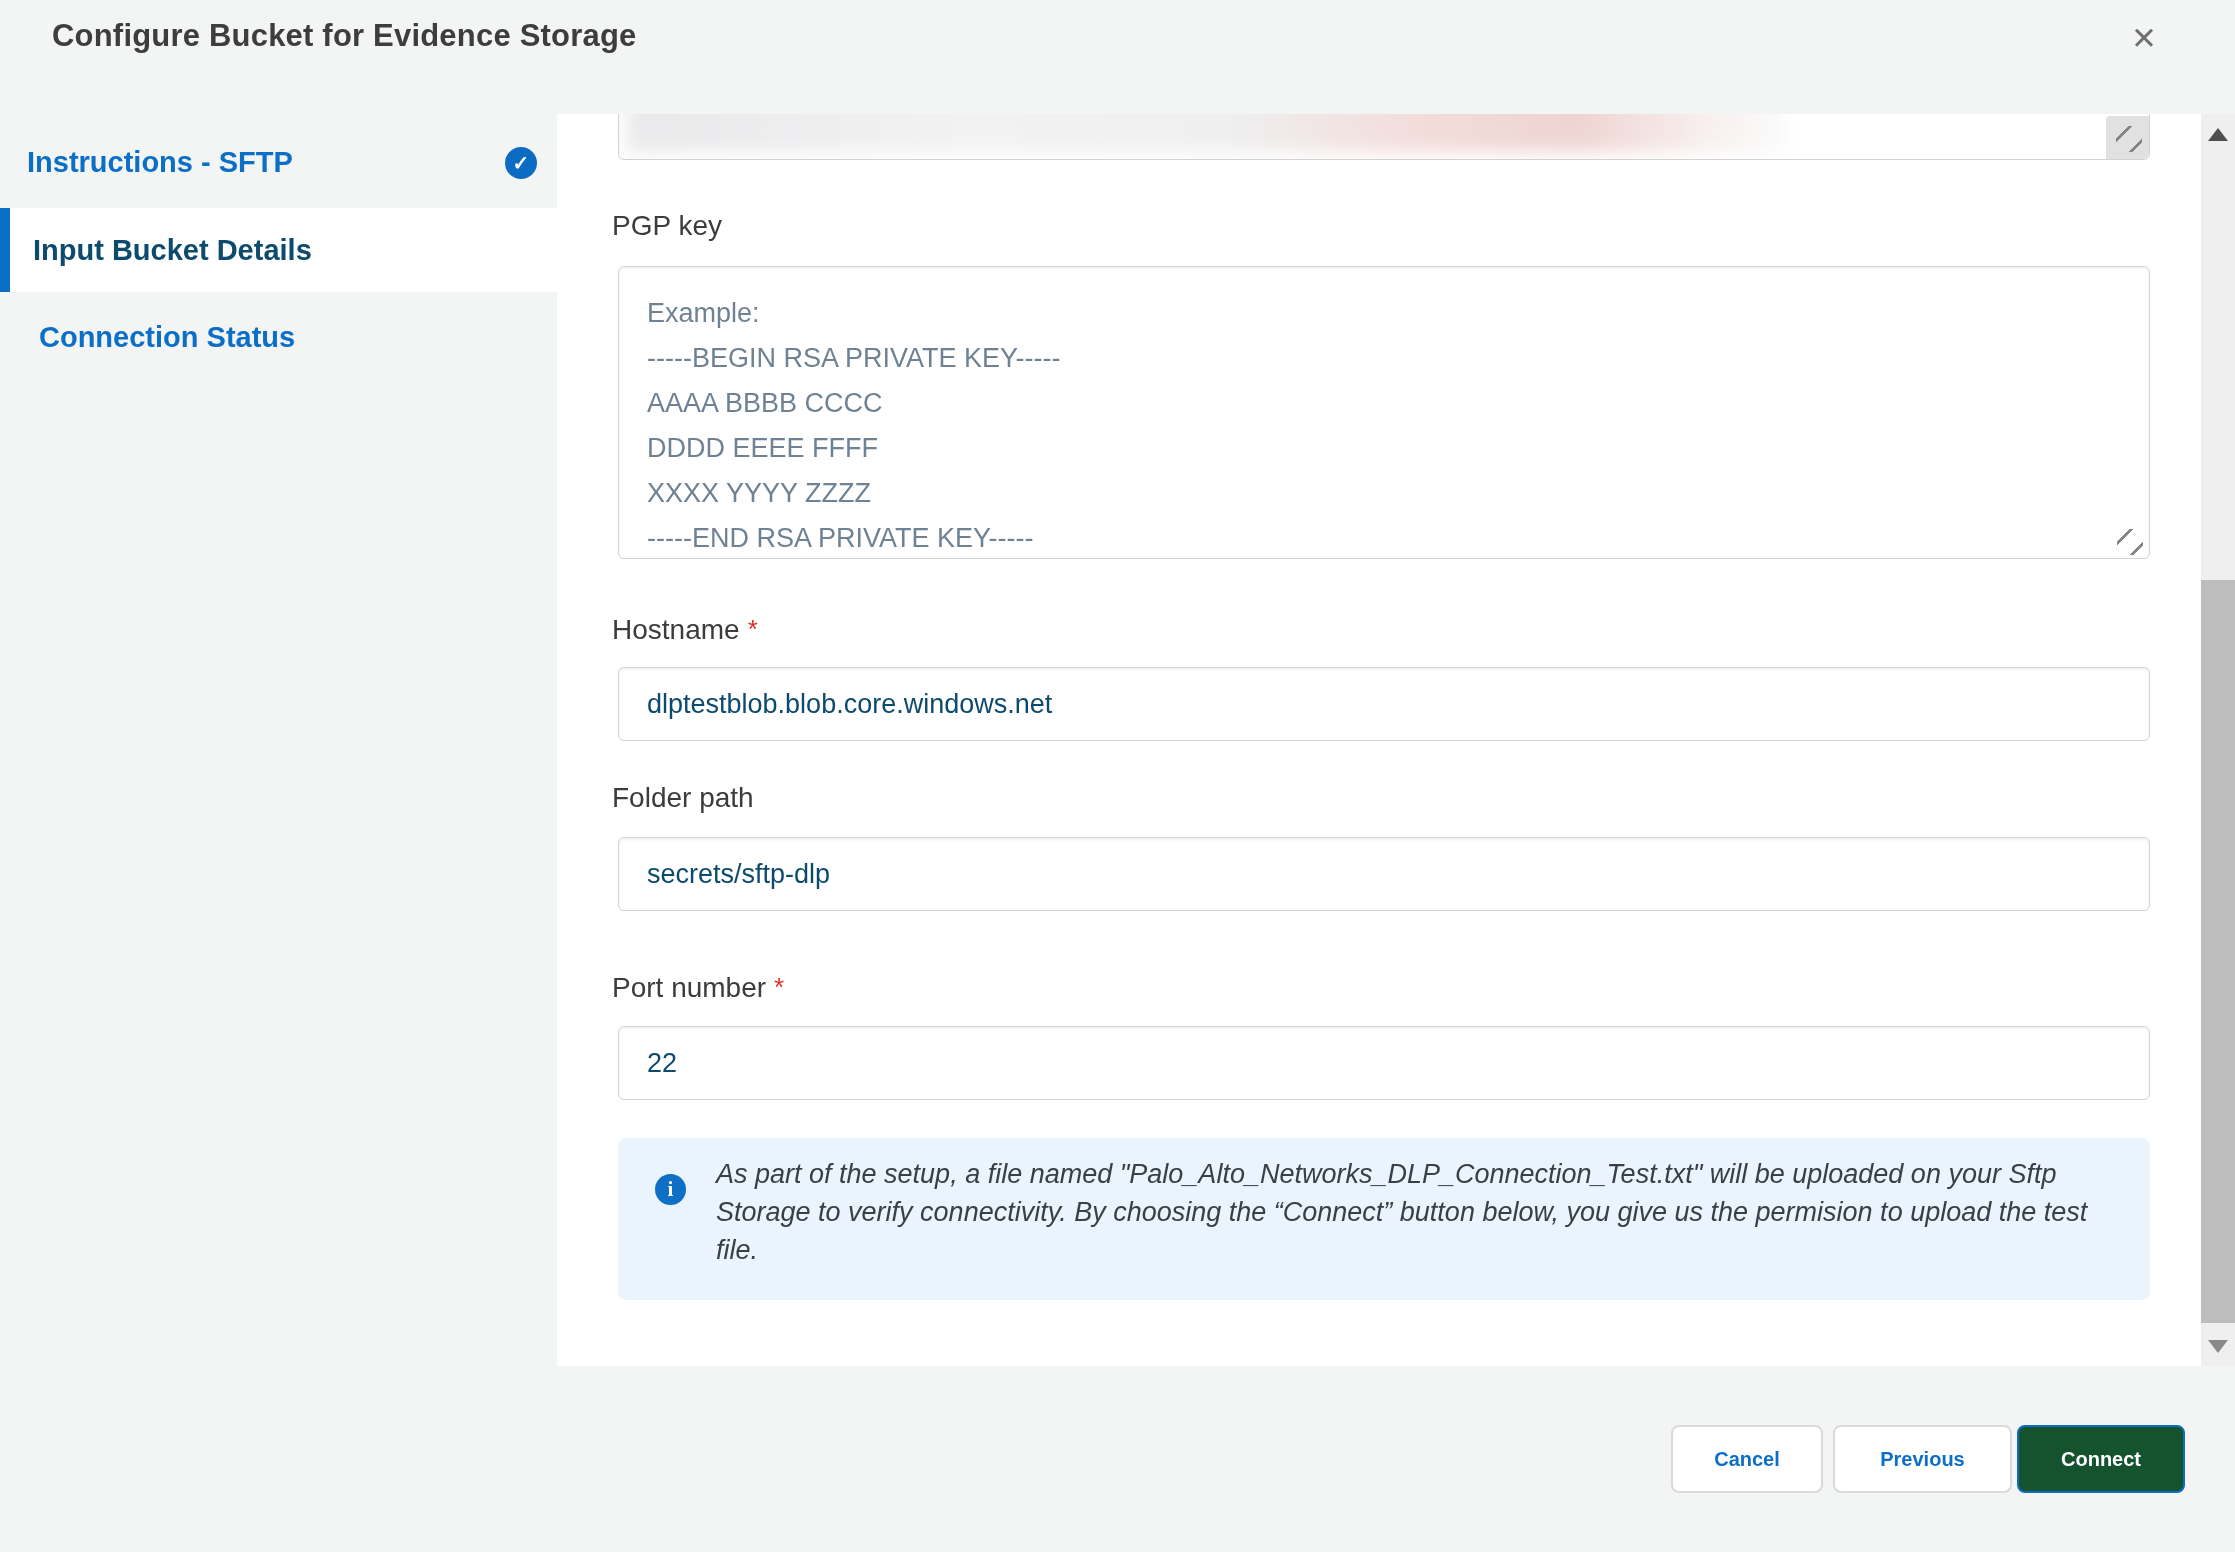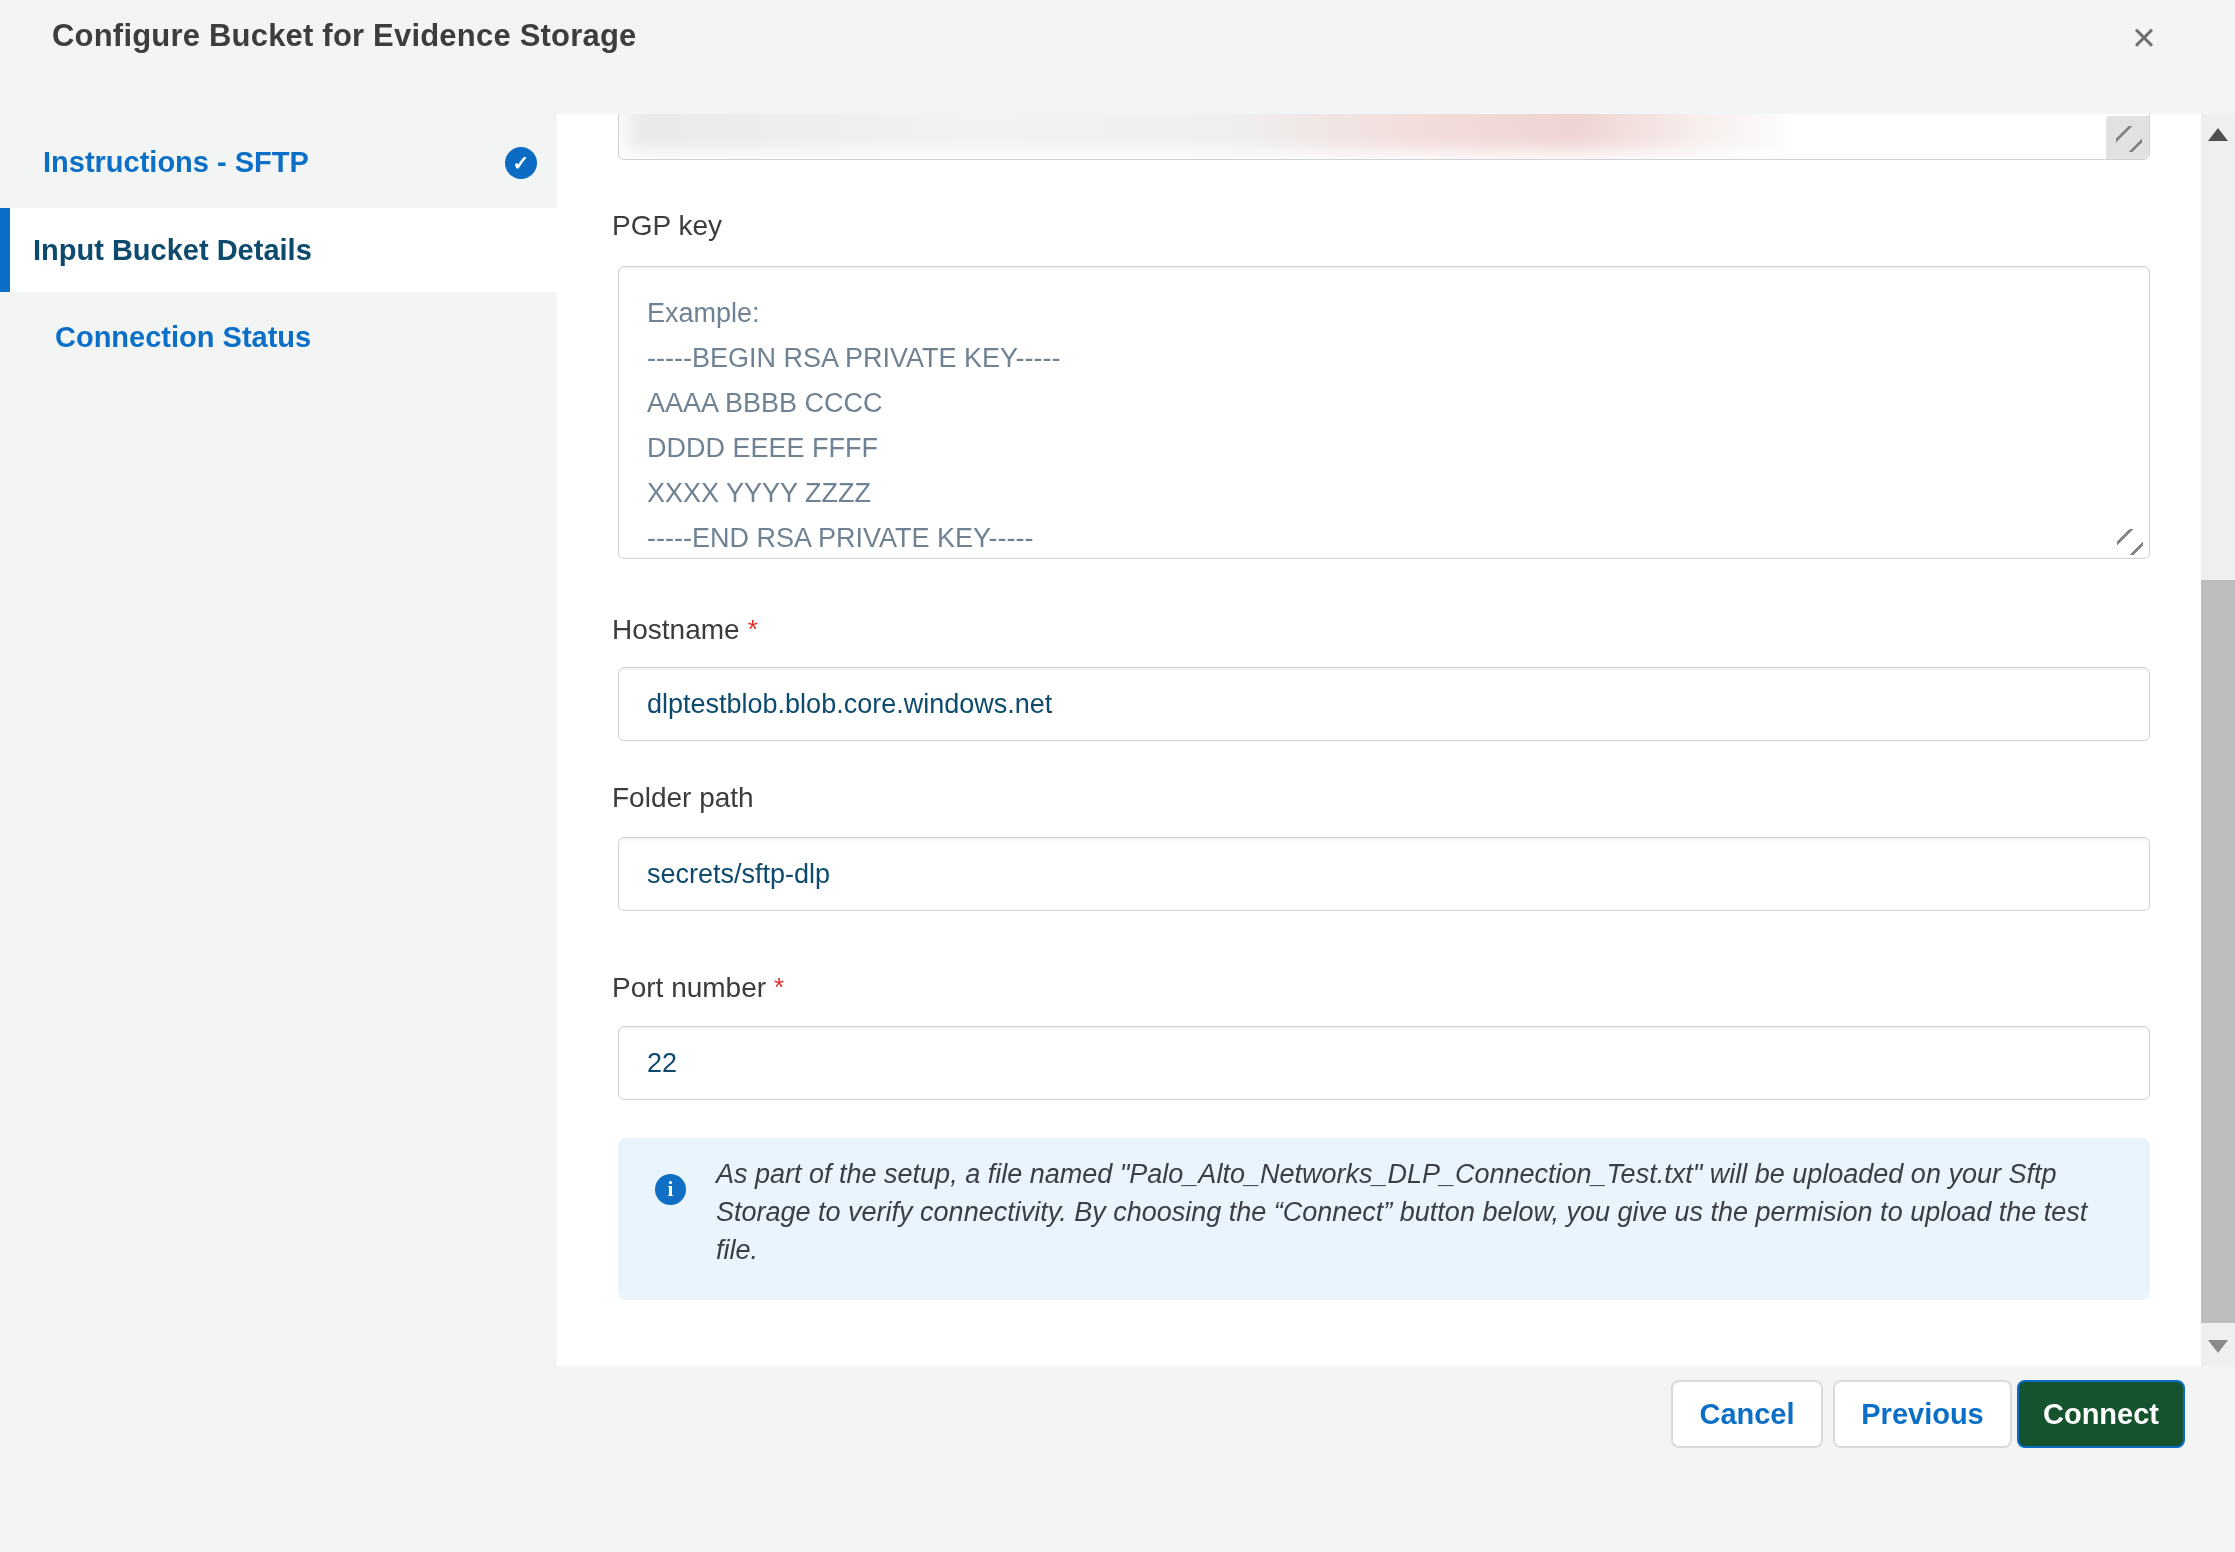--- a/index.html
+++ b/index.html
@@ -17,21 +17,21 @@
   .close-btn{
     position:absolute;left:2122px;top:16px;width:44px;height:44px;
     font-size:31px;color:#6f6f6f;display:flex;align-items:center;justify-content:center;
     cursor:pointer;background:none;border:none;
   }
   
   .sidebar{position:absolute;left:0;top:118px;width:557px;}
   .side-item{
     position:absolute;left:0;width:557px;height:85px;
     display:flex;align-items:center;box-sizing:border-box;
-    font-size:29px;font-weight:700;color:#0c6fc7;padding-left:43px;cursor:pointer;
+    font-size:29px;font-weight:700;color:#0c6fc7;padding-left:27px;cursor:pointer;
   }
   .side-item.row1{top:2px;}
   .side-item.active{
     top:90px;height:84px;background:#ffffff;color:#0c4a6e;
     border-left:10px solid #0c6fc7;padding-left:23px;
   }
   .side-item.row3{top:177px;margin-left:12px;}
   .check-circle{
     position:absolute;left:505px;top:50%;margin-top:-16px;width:32px;height:32px;
     background:#0c6cc4;border-radius:50%;
@@ -99,22 +99,22 @@
   
   .scrollbar{position:absolute;left:2201px;top:114px;width:34px;height:1252px;background:#efefef;}
   .scroll-btn{position:absolute;left:0;width:34px;height:40px;display:flex;align-items:center;justify-content:center;cursor:pointer;}
   .scroll-btn.up{top:0;}
   .scroll-btn.down{top:1212px;}
   .tri-up{width:0;height:0;border-left:10px solid transparent;border-right:10px solid transparent;border-bottom:13px solid #4f4f4f;}
   .tri-down{width:0;height:0;border-left:10px solid transparent;border-right:10px solid transparent;border-top:13px solid #8a8a8a;}
   .scroll-thumb{position:absolute;left:0;top:466px;width:34px;height:743px;background:#bdbdbd;cursor:pointer;}
   
   .btn{
-    position:absolute;top:1380px;height:68px;border-radius:8px;box-sizing:border-box;
-    font-family:"Liberation Sans",sans-serif;font-size:29px;font-weight:700;
+    position:absolute;top:1425px;height:68px;border-radius:8px;box-sizing:border-box;
+    font-family:"Liberation Sans",sans-serif;font-size:20px;font-weight:700;
     display:flex;align-items:center;justify-content:center;cursor:pointer;
   }
   .btn.ghost{background:#ffffff;border:2px solid #dadada;color:#0c6fc7;}
   .btn.primary{background:#14532d;border:2px solid #0c6cc4;color:#ffffff;}
   .btn-cancel{left:1671px;width:152px;}
   .btn-previous{left:1833px;width:179px;}
   .btn-connect{left:2017px;width:168px;}
 </style>
 </head>
 <body>

